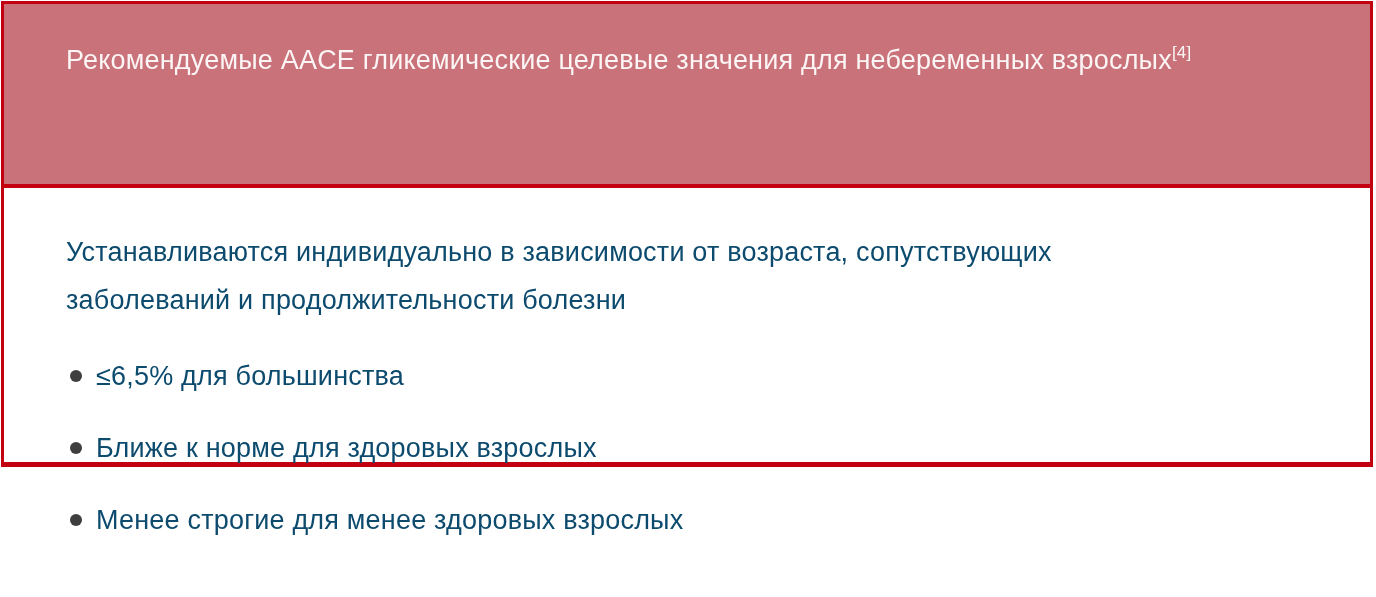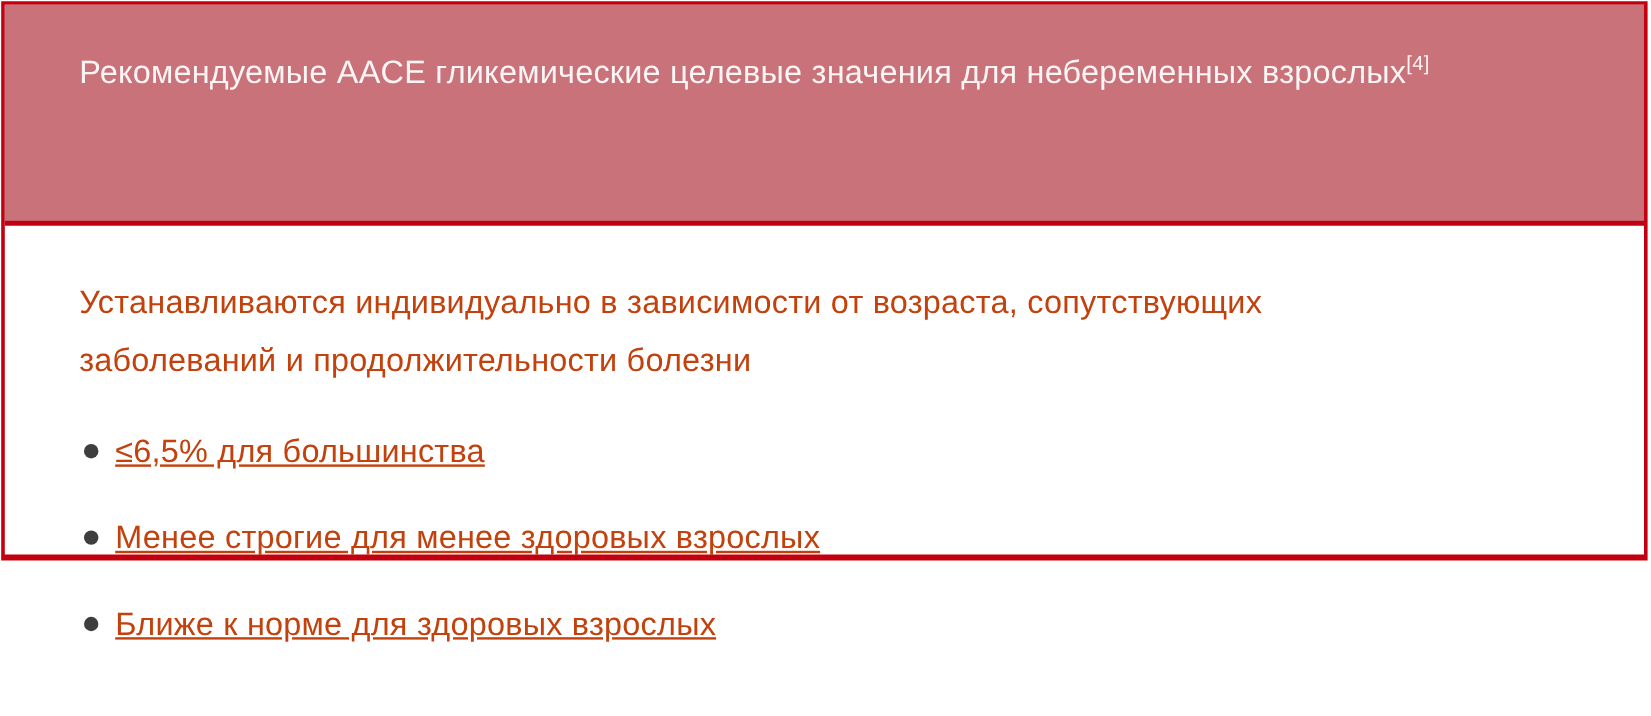--- a/index.html
+++ b/index.html
@@ -34,32 +34,31 @@
     max-width: 1150px;
     letter-spacing: 0.2px;
   }
   .card-title sup {
     font-size: 17px;
     line-height: 0;
     vertical-align: 11px;
   }
   .card-body {
     padding: 40px 60px 0 62px;
-    color: #c2410c;
+    color: #0c4a6e;
   }
   .intro {
     font-size: 27px;
     line-height: 48px;
     max-width: 1055px;
     letter-spacing: 0.2px;
   }
   .bullet-list {
     list-style: none;
     margin-top: 28px;
-    text-decoration: underline;
   }
   .bullet-list li {
     display: flex;
     align-items: flex-start;
     font-size: 27px;
     line-height: 48px;
     margin-bottom: 24px;
     letter-spacing: 0.2px;
   }
   .dot {
@@ -84,21 +83,21 @@
   <div class="card-body">
     <p class="intro">Устанавливаются индивидуально в зависимости от возраста, сопутствующих заболеваний и продолжительности болезни</p>
 
     <ul class="bullet-list">
       <li>
         <span class="dot"></span>
         <span>≤6,5% для большинства</span>
       </li>
       <li>
         <span class="dot"></span>
-        <span>Менее строгие для менее здоровых взрослых</span>
+        <span>Ближе к норме для здоровых взрослых</span>
       </li>
       <li>
         <span class="dot"></span>
-        <span>Ближе к норме для здоровых взрослых</span>
+        <span>Менее строгие для менее здоровых взрослых</span>
       </li>
     </ul>
   </div>
 </div>
 
 </body></html>

